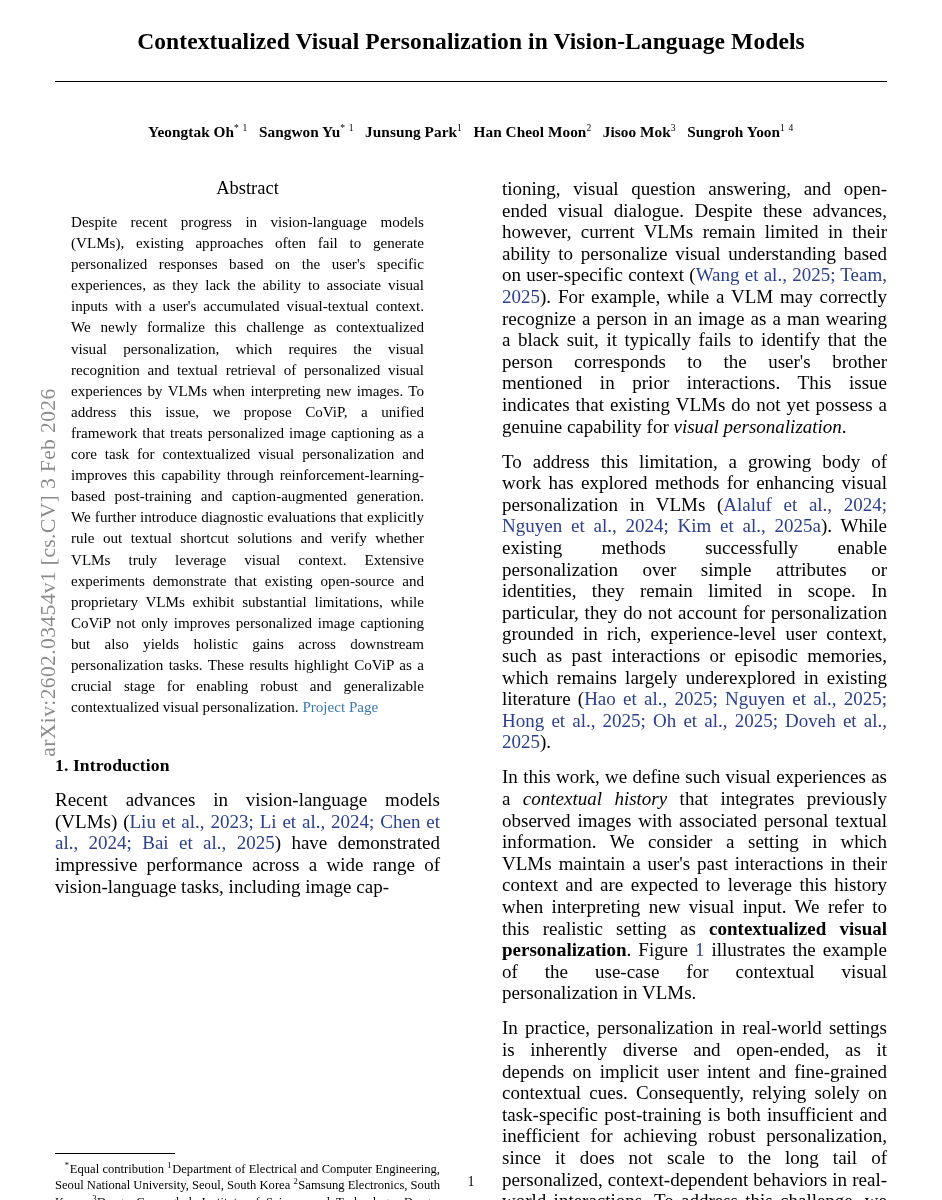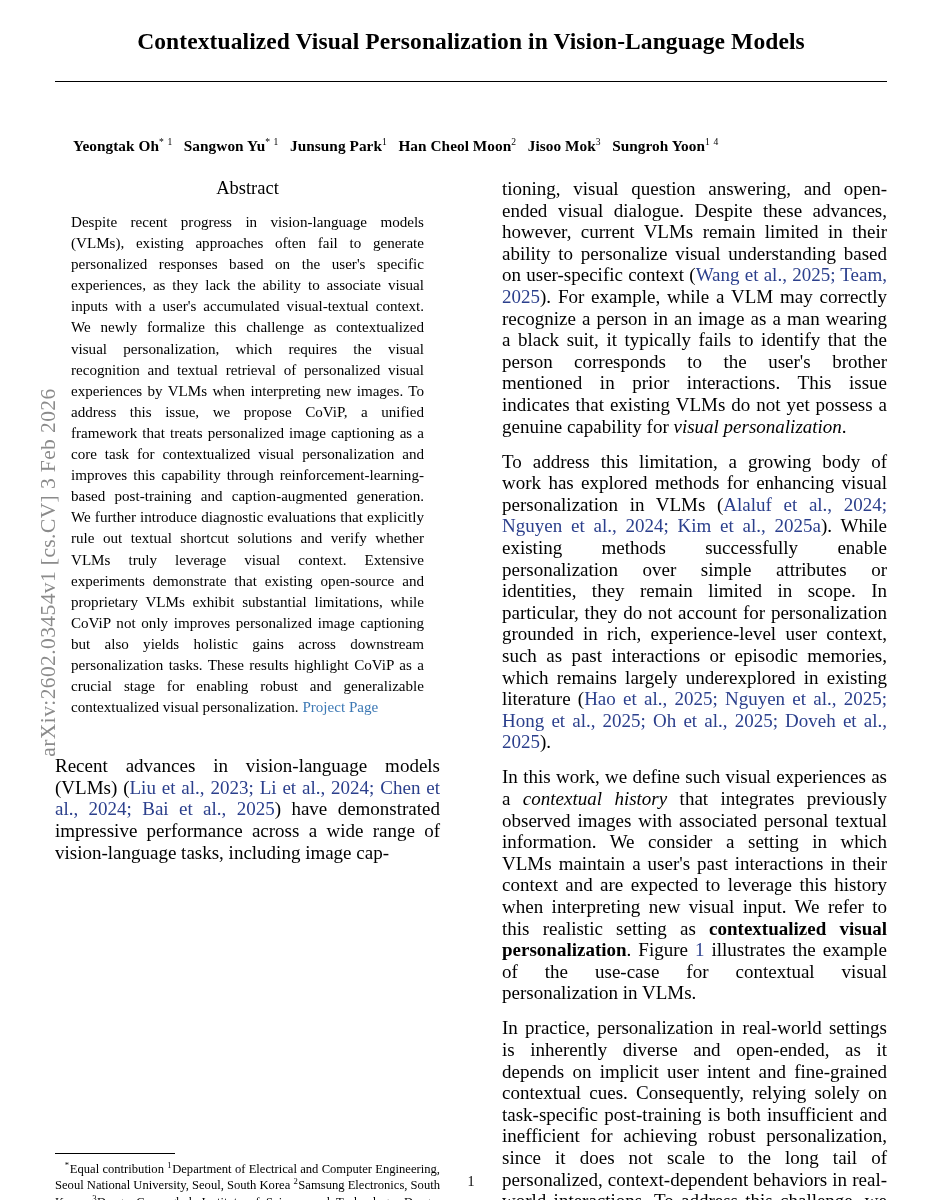--- a/index.html
+++ b/index.html
@@ -53,23 +53,23 @@
   }
 
   .rule {
     border: none;
     border-top: 1.4px solid #000;
     margin: 26px 0 0 0;
     height: 0;
   }
 
   .authors {
-    margin: 18px;
+    margin: 4px;
     padding-top: 37px;
-    text-align: left;
+    text-align: center;
     font-size: 15.3px;
     font-weight: bold;
     letter-spacing: 0.05px;
   }
   .authors .au { white-space: nowrap; }
   .authors .sep { display: inline-block; width: 11px; }
   sup.mk {
     font-size: 9.6px;
     font-weight: normal;
     vertical-align: super;
@@ -182,20 +182,21 @@
   <div class="columns">
 
     <div class="col col-left">
 
       <h2 class="abstract-head">Abstract</h2>
 
       <div class="abs-body"><span>Despite recent progress in vision-language models (VLMs), existing approaches often fail to generate personalized responses based on the user's specific experiences, as they lack the ability to associate visual inputs with a user's accumulated visual-textual context. We newly formalize this challenge as contextualized visual personalization, which requires the visual recognition and textual retrieval of personalized visual experiences by VLMs when interpreting new images. To address this issue, we propose CoViP, a unified framework that treats personalized image captioning as a core task for contextualized visual personalization and improves this capability through reinforcement-learning-based post-training and caption-augmented generation. We further introduce diagnostic evaluations that explicitly rule out textual shortcut solutions and verify whether VLMs truly leverage visual context. Extensive experiments demonstrate that existing open-source and proprietary VLMs exhibit substantial limitations, while CoViP not only improves personalized image captioning but also yields holistic gains across downstream personalization tasks. These results highlight CoViP as a crucial stage for enabling robust and generalizable contextualized visual personalization.</span> <a class="link" href="#">Project Page</a></div>
 
       <div class="gap-intro"></div>
 
+      <h2 class="section">1. Introduction</h2>
 
       <p class="body"><span>Recent advances in vision-language models (VLMs) (</span><span class="cite">Liu et al., 2023; Li et al., 2024; Chen et al., 2024; Bai et al., 2025</span><span>) have demonstrated impressive performance across a wide range of vision-language tasks, including image cap-</span></p>
 
     </div>
 
     <div class="col col-right">
 
       <p class="body"><span>tioning, visual question answering, and open-ended visual dialogue. Despite these advances, however, current VLMs remain limited in their ability to personalize visual understanding based on user-specific context (</span><span class="cite">Wang et al., 2025; Team, 2025</span><span>). For example, while a VLM may correctly recognize a person in an image as a man wearing a black suit, it typically fails to identify that the person corresponds to the user's brother mentioned in prior interactions. This issue indicates that existing VLMs do not yet possess a genuine capability for </span><span class="it">visual personalization</span><span>.</span></p>
 
       <p class="body"><span>To address this limitation, a growing body of work has explored methods for enhancing visual personalization in VLMs (</span><span class="cite">Alaluf et al., 2024; Nguyen et al., 2024; Kim et al., 2025a</span><span>). While existing methods successfully enable personalization over simple attributes or identities, they remain limited in scope. In particular, they do not account for personalization grounded in rich, experience-level user context, such as past interactions or episodic memories, which remains largely underexplored in existing literature (</span><span class="cite">Hao et al., 2025; Nguyen et al., 2025; Hong et al., 2025; Oh et al., 2025; Doveh et al., 2025</span><span>).</span></p>

